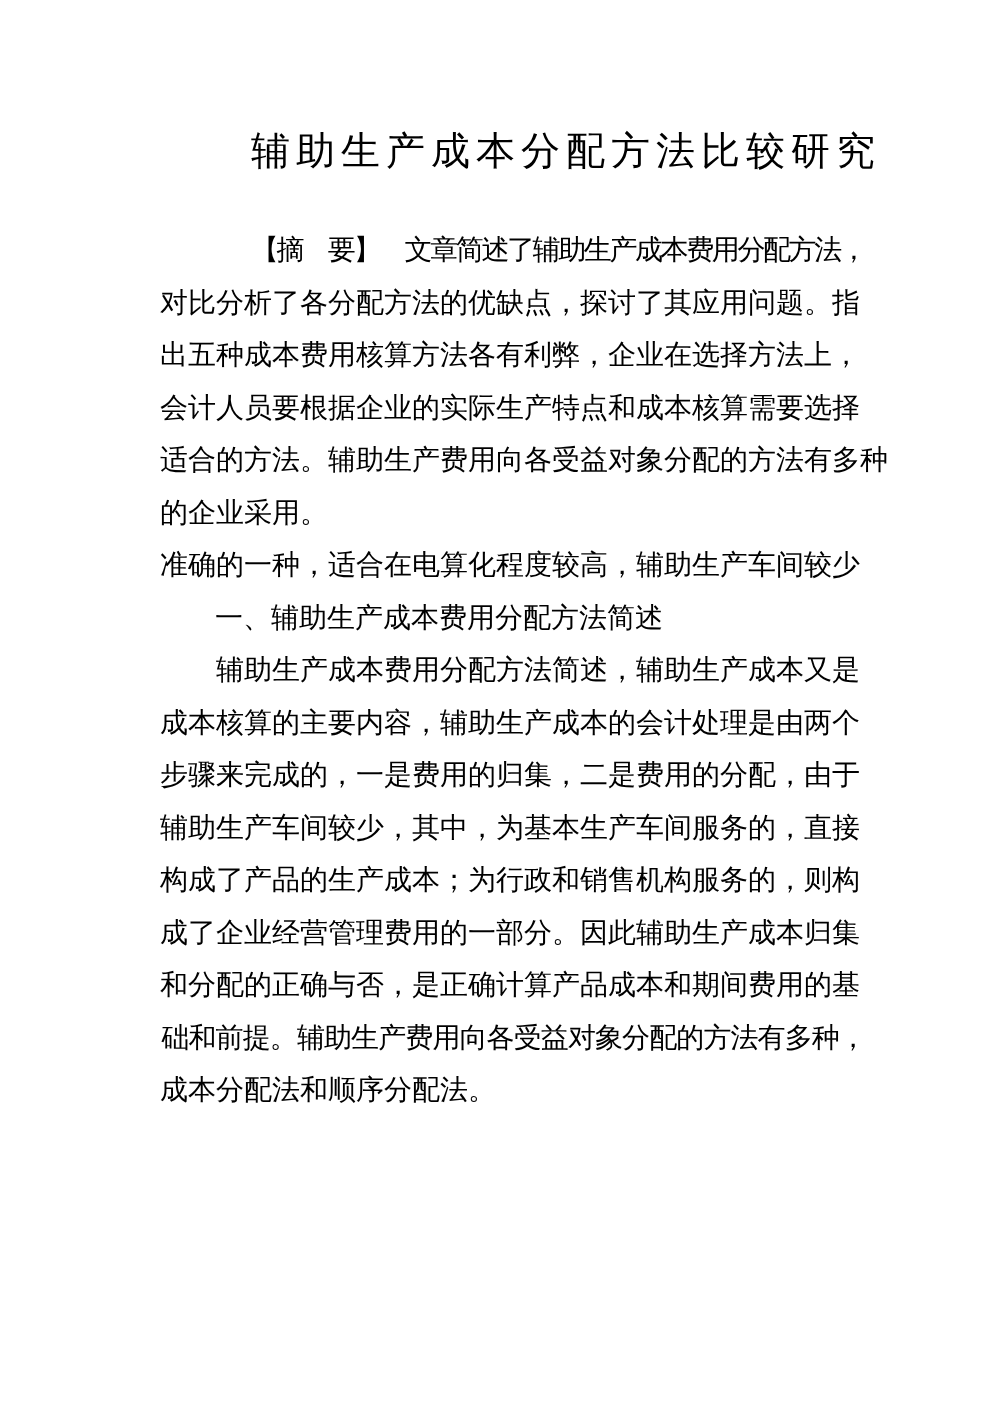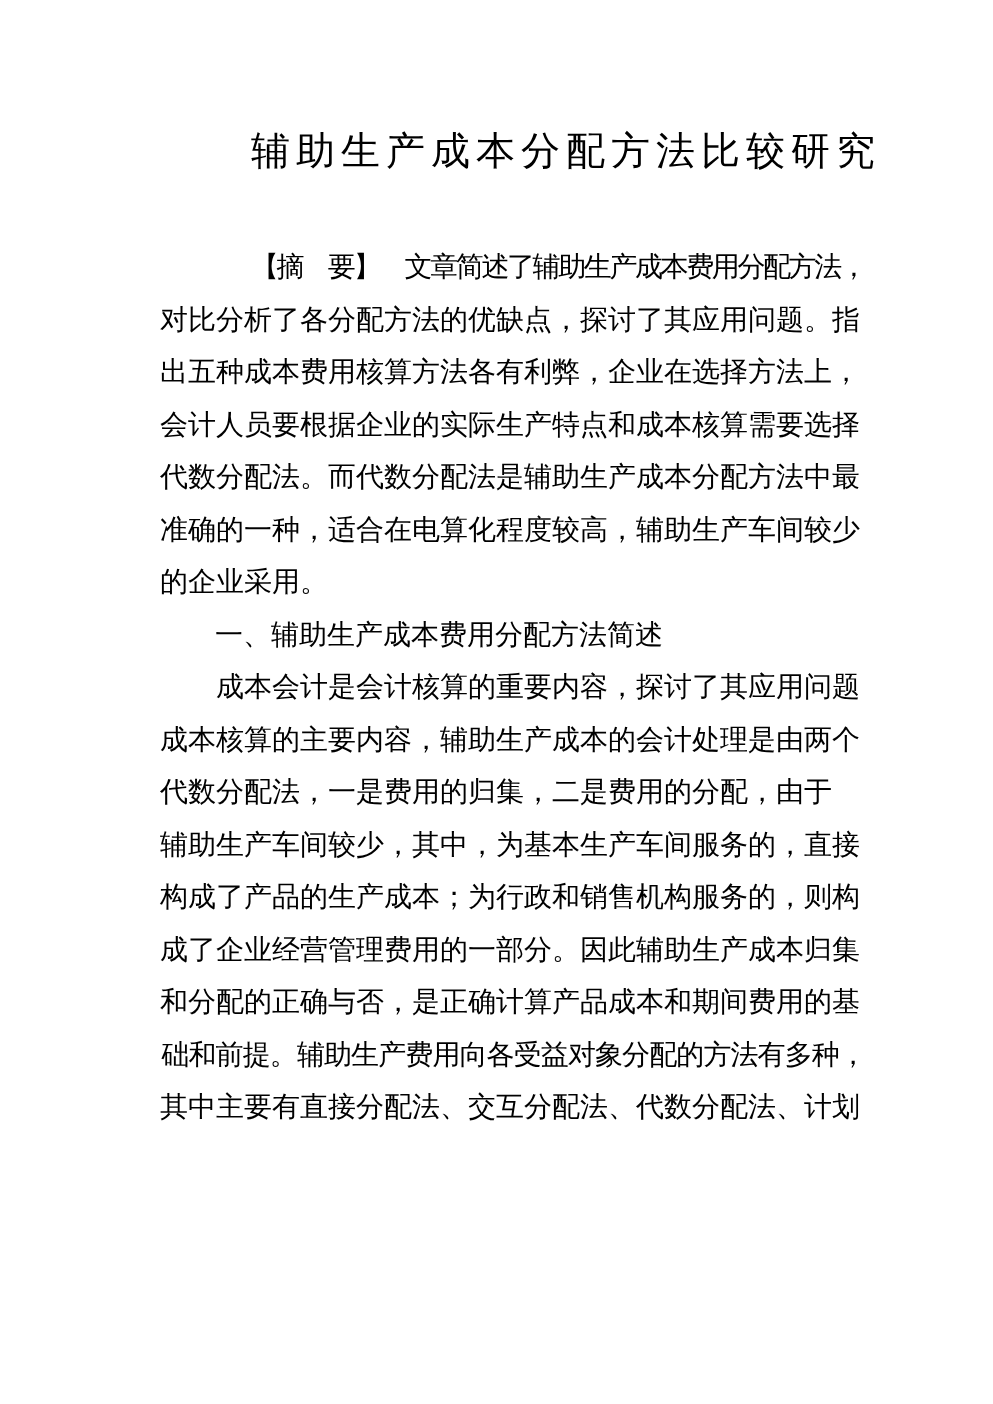--- a/index.html
+++ b/index.html
@@ -24,21 +24,21 @@
     margin: 0;
     font-size: 39px;
     font-weight: normal;
     letter-spacing: 6px;
     white-space: nowrap;
     color: #000000;
   }
   .content {
     position: absolute;
     left: 152px;
-    top: 241px;
+    top: 224px;
     width: 706px;
   }
   .line {
     height: 52.5px;
     line-height: 52.5px;
     font-size: 28px;
     white-space: nowrap;
     color: #000000;
   }
   .page-number {
@@ -56,30 +56,29 @@
 <body>
 
 <div class="page">
   <h1 class="doc-title">辅助生产成本分配方法比较研究</h1>
 
   <div class="content">
       <div class="line" style="padding-left: 91px; letter-spacing: -2.4px;">【摘　要】　文章简述了辅助生产成本费用分配方法，</div>
       <div class="line">对比分析了各分配方法的优缺点，探讨了其应用问题。指</div>
       <div class="line">出五种成本费用核算方法各有利弊，企业在选择方法上，</div>
       <div class="line">会计人员要根据企业的实际生产特点和成本核算需要选择</div>
-      <div class="line">代数分配法。而代数分配法是辅助生产成本分配方法中最</div>
+      <div class="line">适合的方法。辅助生产费用向各受益对象分配的方法有多种</div>
+      <div class="line">的企业采用。</div>
       <div class="line">准确的一种，适合在电算化程度较高，辅助生产车间较少</div>
-      <div class="line">的企业采用。</div>
       <div class="line" style="padding-left: 55px;">一、辅助生产成本费用分配方法简述</div>
-      <div class="line" style="padding-left: 56px;">成本会计是会计核算的重要内容，探讨了其应用问题</div>
+      <div class="line" style="padding-left: 56px;">辅助生产成本费用分配方法简述，辅助生产成本又是</div>
       <div class="line">成本核算的主要内容，辅助生产成本的会计处理是由两个</div>
-      <div class="line">代数分配法，一是费用的归集，二是费用的分配，由于</div>
+      <div class="line">步骤来完成的，一是费用的归集，二是费用的分配，由于</div>
       <div class="line">辅助生产车间较少，其中，为基本生产车间服务的，直接</div>
       <div class="line">构成了产品的生产成本；为行政和销售机构服务的，则构</div>
       <div class="line">成了企业经营管理费用的一部分。因此辅助生产成本归集</div>
       <div class="line">和分配的正确与否，是正确计算产品成本和期间费用的基</div>
       <div class="line" style="letter-spacing: -0.9px; text-align: right;">础和前提。辅助生产费用向各受益对象分配的方法有多种，</div>
-      <div class="line">其中主要有直接分配法、交互分配法、代数分配法、计划</div>
       <div class="line">成本分配法和顺序分配法。</div>
     </div>
 
   <div class="page-number">1</div>
 </div>
 
 </body></html>

